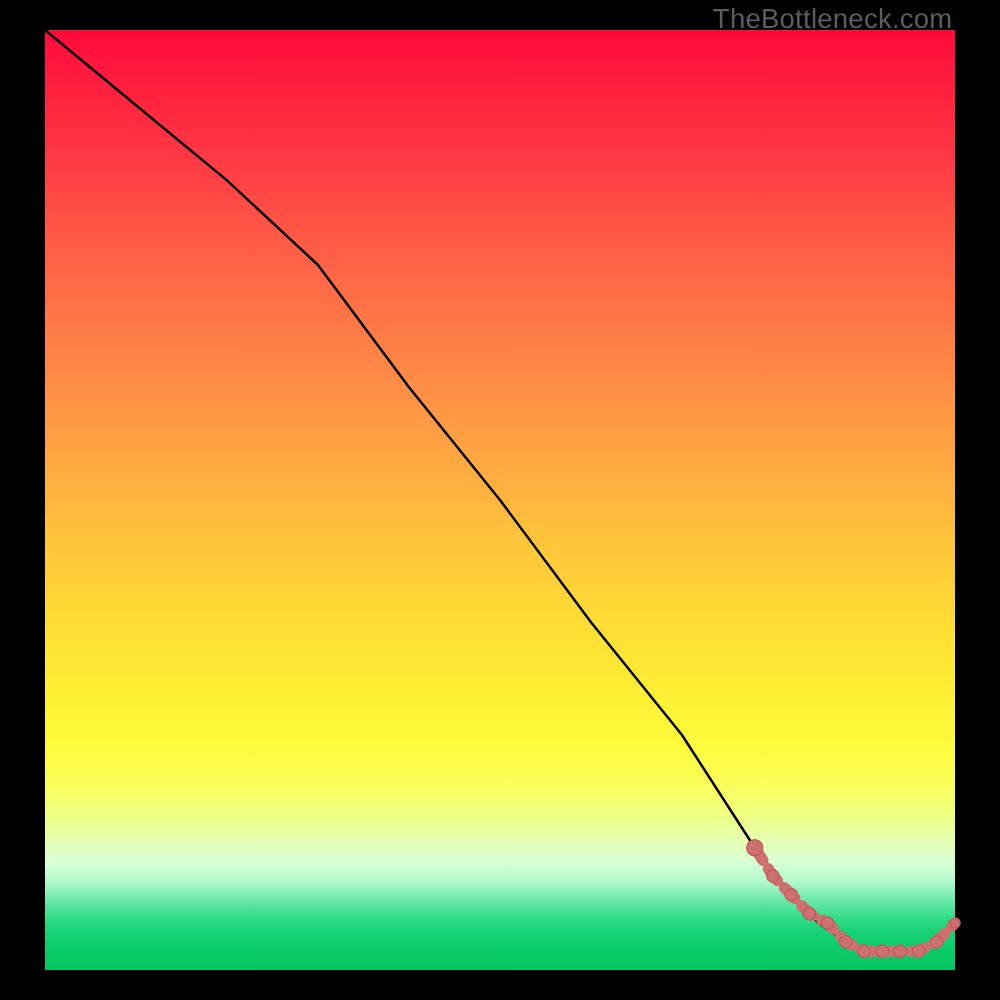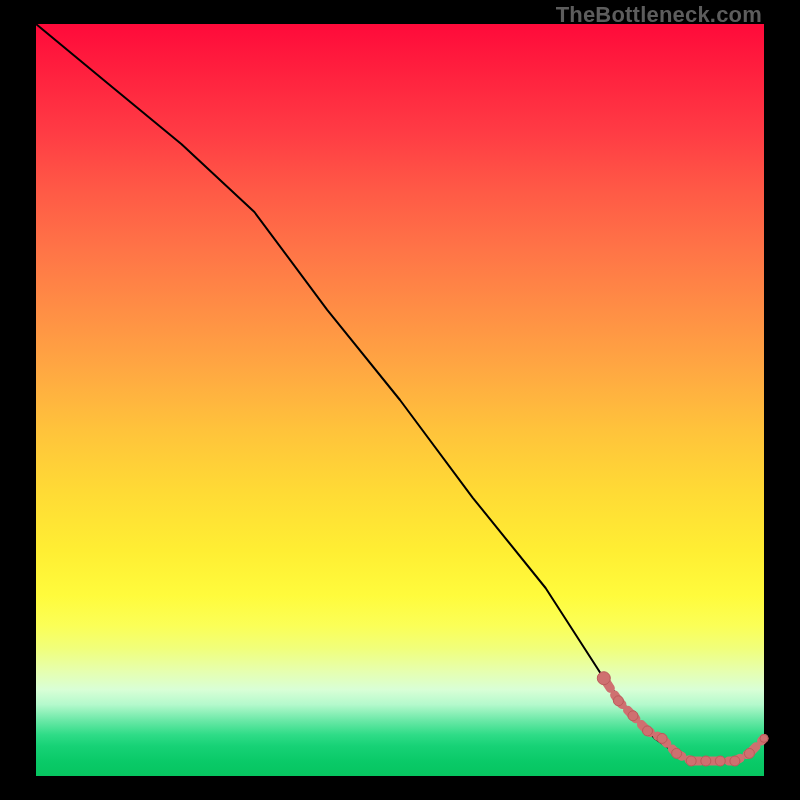--- a/index.html
+++ b/index.html
@@ -46,21 +46,21 @@
       #0aca68 98%,
       #06c560 100%
     );
   }
   .watermark {
     position: absolute;
     top: 2px;
     right: 38px;
     font-family: Arial, Helvetica, sans-serif;
     font-size: 22px;
-    font-weight: 700;
+    font-weight: 400;
     color: #5d5d5d;
     letter-spacing: 0.2px;
     user-select: none;
   }
   svg.curve {
     position: absolute;
     left: 0;
     top: 0;
     width: 728px;
     height: 752px;

